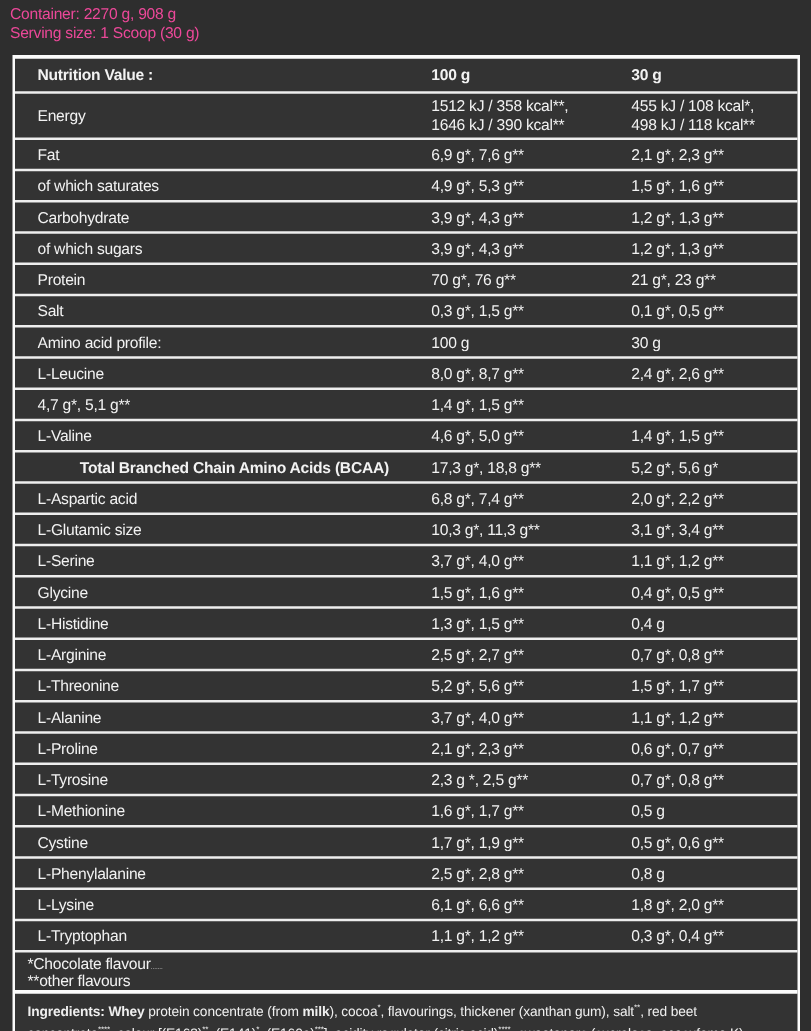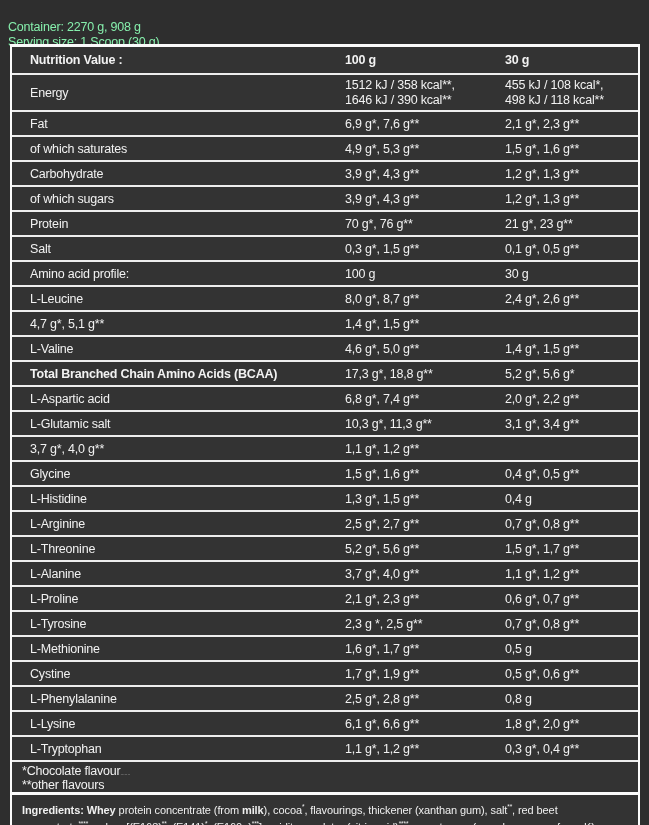--- a/index.html
+++ b/index.html
@@ -6,25 +6,25 @@
   body{
     width:649px;height:825px;
     background:#2e2e2e;
     font-family:"Liberation Sans","DejaVu Sans",sans-serif;
     color:#f2f2f2;
     -webkit-font-smoothing:antialiased;
     overflow:hidden;
     position:relative;
   }
   .top-info{
-    padding:20px 0 0 8px;
+    padding:4px 0 0 8px;
     font-size:12.5px;
     line-height:1.04;
     letter-spacing:-0.2px;
-    color:#86efac;
+    color:#ec4899;
     height:39px;
   }
   .top-info div{padding:1px 0;}
   .label-box{
     position:absolute;
     left:10px; right:9px; top:44px;
     background:#333333;
     border:3px solid #fbfbfb;
     border-left-width:2px;
     border-right-width:2px;
@@ -46,21 +46,21 @@
     font-weight:bold;
   }
   .t-row.multiline{
     height:37px;
     align-items:center;
   }
   .t-row.multiline .cell-val{
     white-space:pre-line;
     line-height:1.18;
   }
-  .t-row.bold-label .cell-label{font-weight:bold;}
+  .t-row.bold-label .cell-label{font-weight:bold;text-align:center;}
   .cell-label,.cell-val{
     overflow:hidden;
     white-space:pre-line;
   }
   .footnotes{
     box-sizing:border-box;
     height:33px;
     padding:3px 0 0 10px;
     font-size:12.5px;
     line-height:1.1;
@@ -165,25 +165,26 @@
         <div class="cell-label">Total Branched Chain Amino Acids (BCAA)</div>
         <div class="cell-val">17,3 g*, 18,8 g**</div>
         <div class="cell-val">5,2 g*, 5,6 g*</div>
       </div>
       <div class="t-row">
         <div class="cell-label">L-Aspartic acid</div>
         <div class="cell-val">6,8 g*, 7,4 g**</div>
         <div class="cell-val">2,0 g*, 2,2 g**</div>
       </div>
       <div class="t-row">
-        <div class="cell-label">L-Glutamic salt</div>
+        <div class="cell-label">L-Glutamic size</div>
         <div class="cell-val">10,3 g*, 11,3 g**</div>
         <div class="cell-val">3,1 g*, 3,4 g**</div>
       </div>
       <div class="t-row">
+        <div class="cell-label">L-Serine</div>
         <div class="cell-val">3,7 g*, 4,0 g**</div>
         <div class="cell-val">1,1 g*, 1,2 g**</div>
       </div>
       <div class="t-row">
         <div class="cell-label">Glycine</div>
         <div class="cell-val">1,5 g*, 1,6 g**</div>
         <div class="cell-val">0,4 g*, 0,5 g**</div>
       </div>
       <div class="t-row">
         <div class="cell-label">L-Histidine</div>

